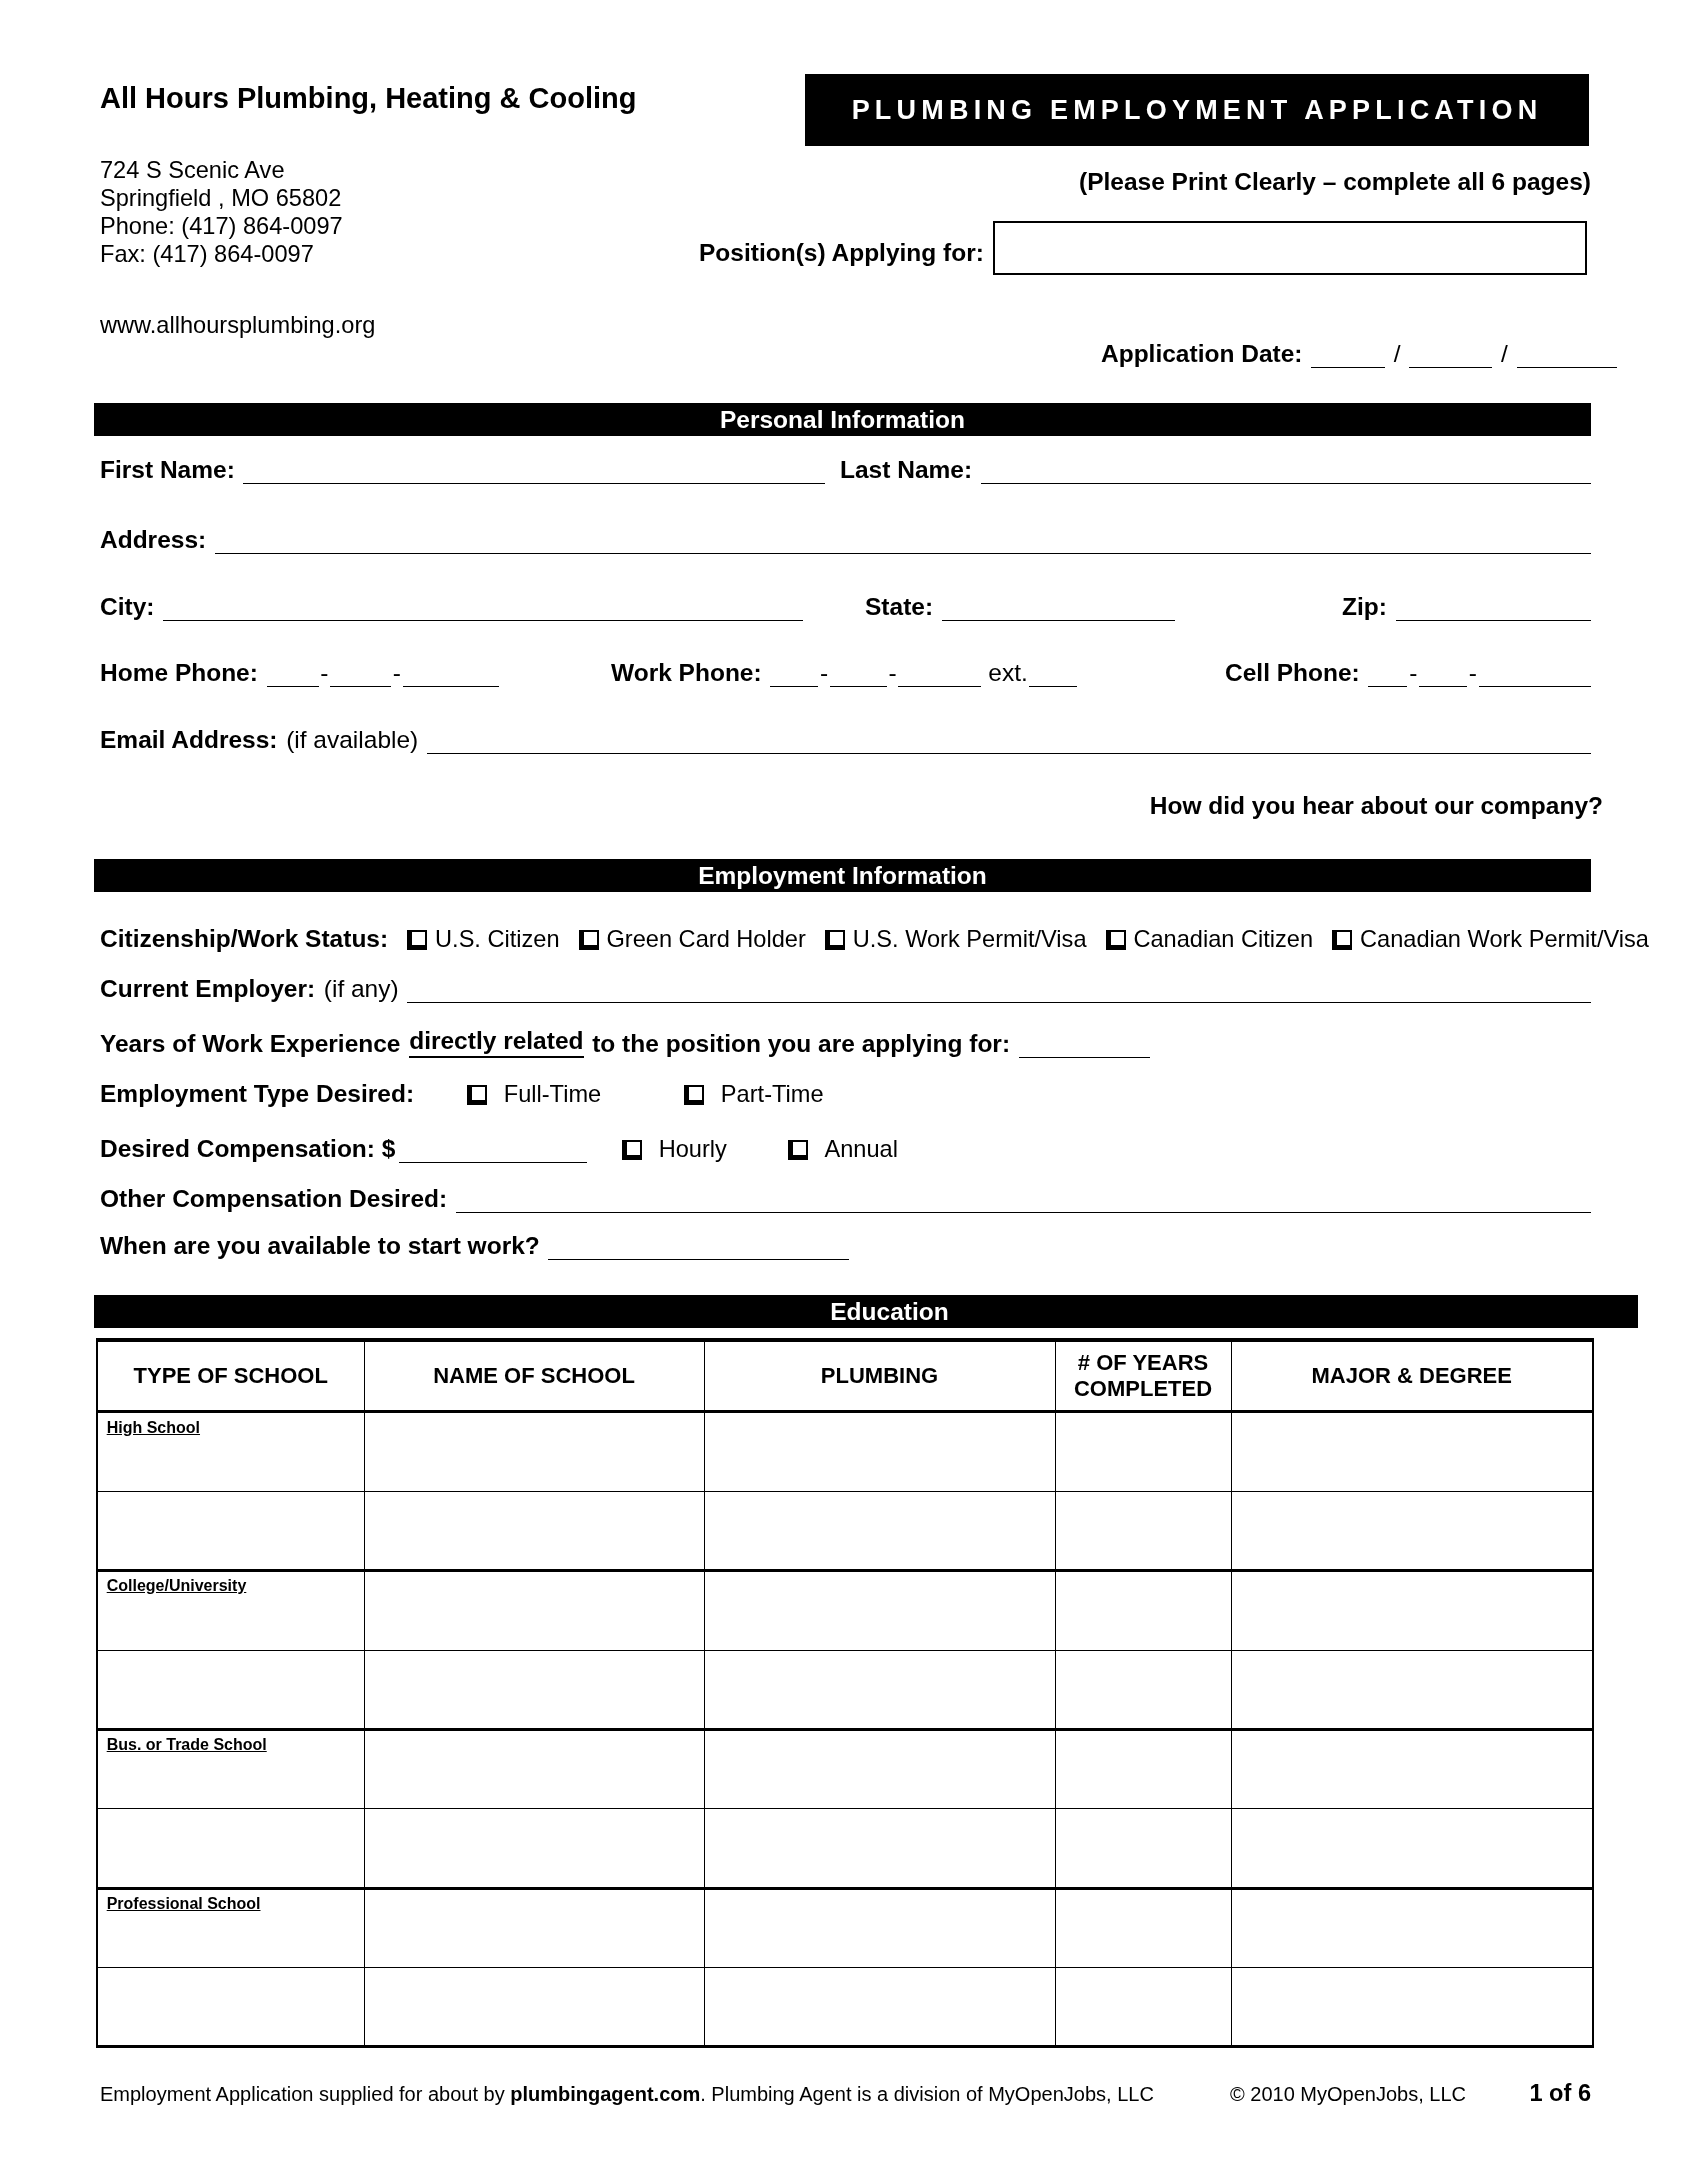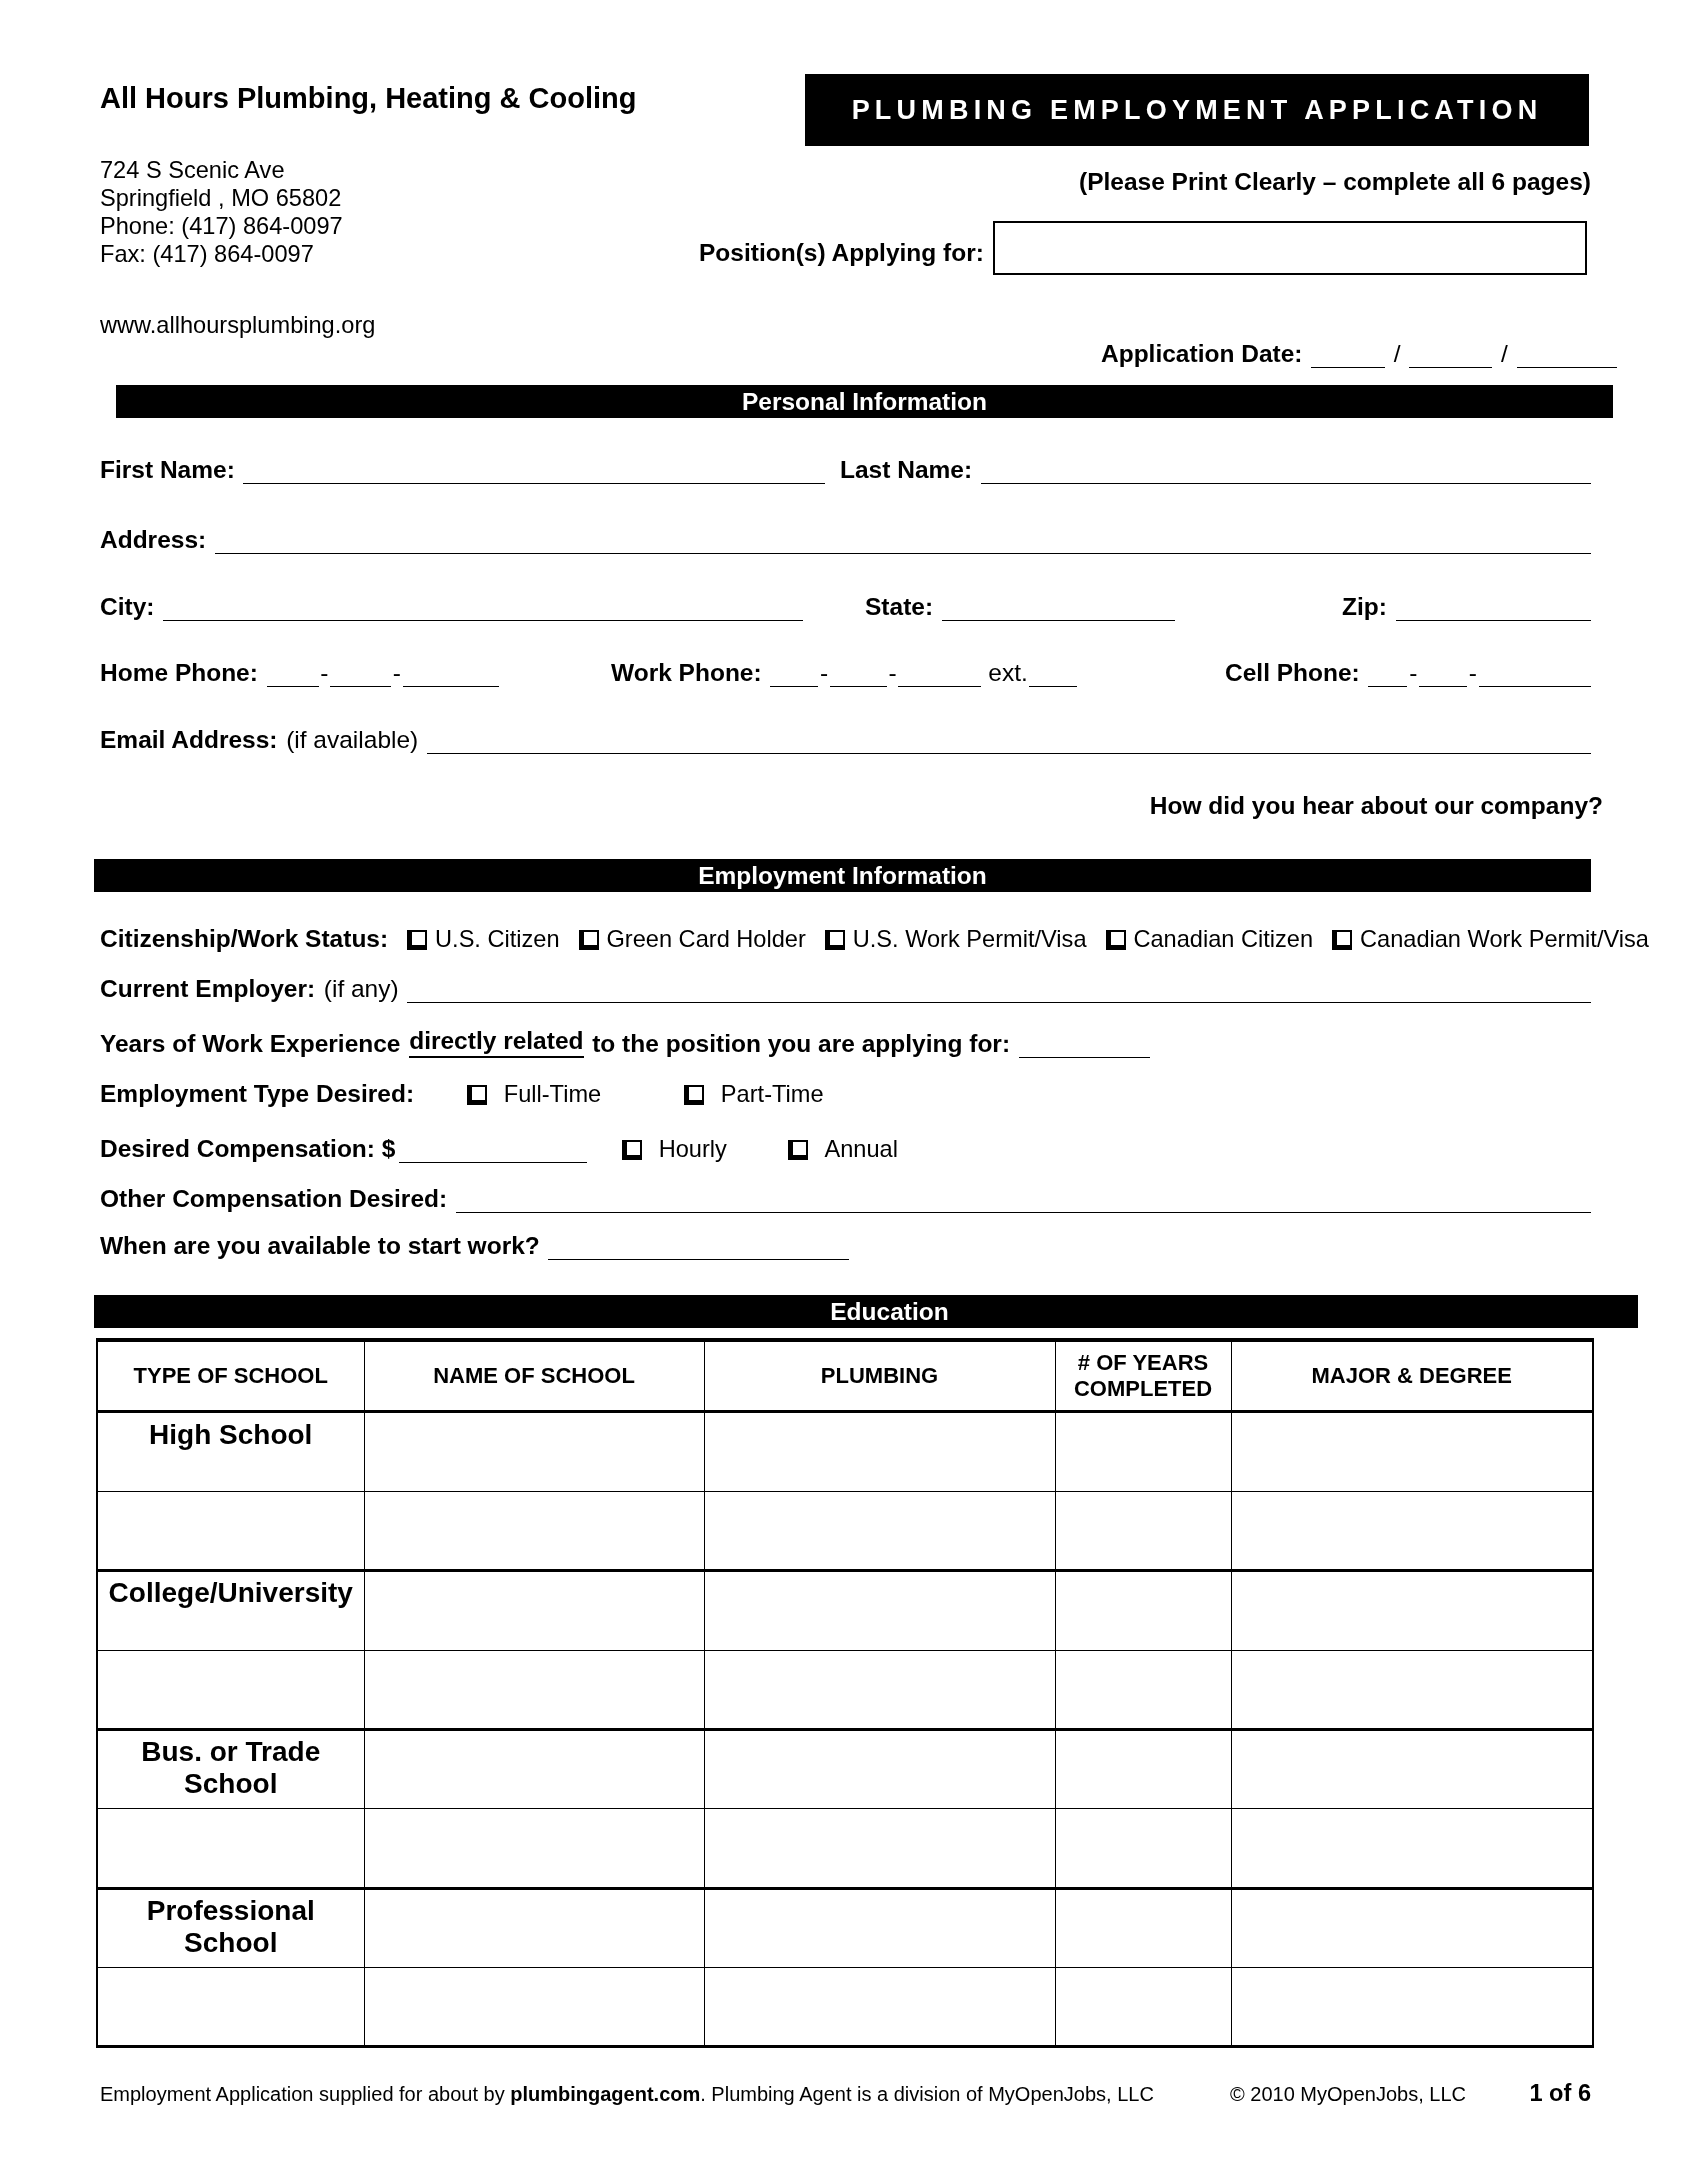--- a/index.html
+++ b/index.html
@@ -49,22 +49,22 @@
   
   table.edu {
     position:absolute; left:96px; top:1338px; width:1495px;
     border-collapse:collapse; table-layout:fixed; border:2.6px solid #000;
   }
   .edu th {
     border:1.7px solid #000; border-top:4.4px solid #000; border-bottom:3.5px solid #000;
     font-size:22px; font-weight:bold; text-align:center; height:65px; padding:1.7px 7px;
   }
   .edu td {
-    border:1.7px solid #000; height:67px; vertical-align:top; text-align:center;
-    font-size:28px; font-weight:bold; padding:5.2px 8.7px;
+    border:1.7px solid #000; height:67px; vertical-align:top; text-align:left;
+    font-size:16px; font-weight:bold; padding:5.2px 8.7px;text-decoration:underline;
   }
   .edu tr.gs td { border-top:3.5px solid #000; }
   .edu tr:last-child td { border-bottom:3.5px solid #000; }
 
   
   .footer-left { position:absolute; left:100px; top:2082px; font-size:20px; line-height:24.5px; }
   .footer-copy { position:absolute; left:1230px; top:2082px; font-size:20px; line-height:24.5px; }
   .footer-page { position:absolute; right:96px; top:2079px; font-size:23.6px; font-weight:bold; line-height:28px; }
   b.brand { font-weight:bold; }
 </style>
@@ -95,21 +95,21 @@
 
   <div class="frow" style="left:1101px; top:340px;">
     <span class="lbl">Application Date:</span>
     <span class="ln" style="width:74px"></span>
     <span>/</span>
     <span class="ln" style="width:83px"></span>
     <span>/</span>
     <span class="ln" style="width:100px"></span>
   </div>
 
-  <div class="bar" style="top:385px;margin-left:22px;">Personal Information</div>
+  <div class="bar" style="top:403px;">Personal Information</div>
 
   <div class="frow" style="left:100px; top:456px; width:725px;">
     <span class="lbl">First Name:</span>
     <span class="ln grow"></span>
   </div>
   <div class="frow" style="left:840px; top:456px; right:96px;">
     <span class="lbl">Last Name:</span>
     <span class="ln grow"></span>
   </div>
 

